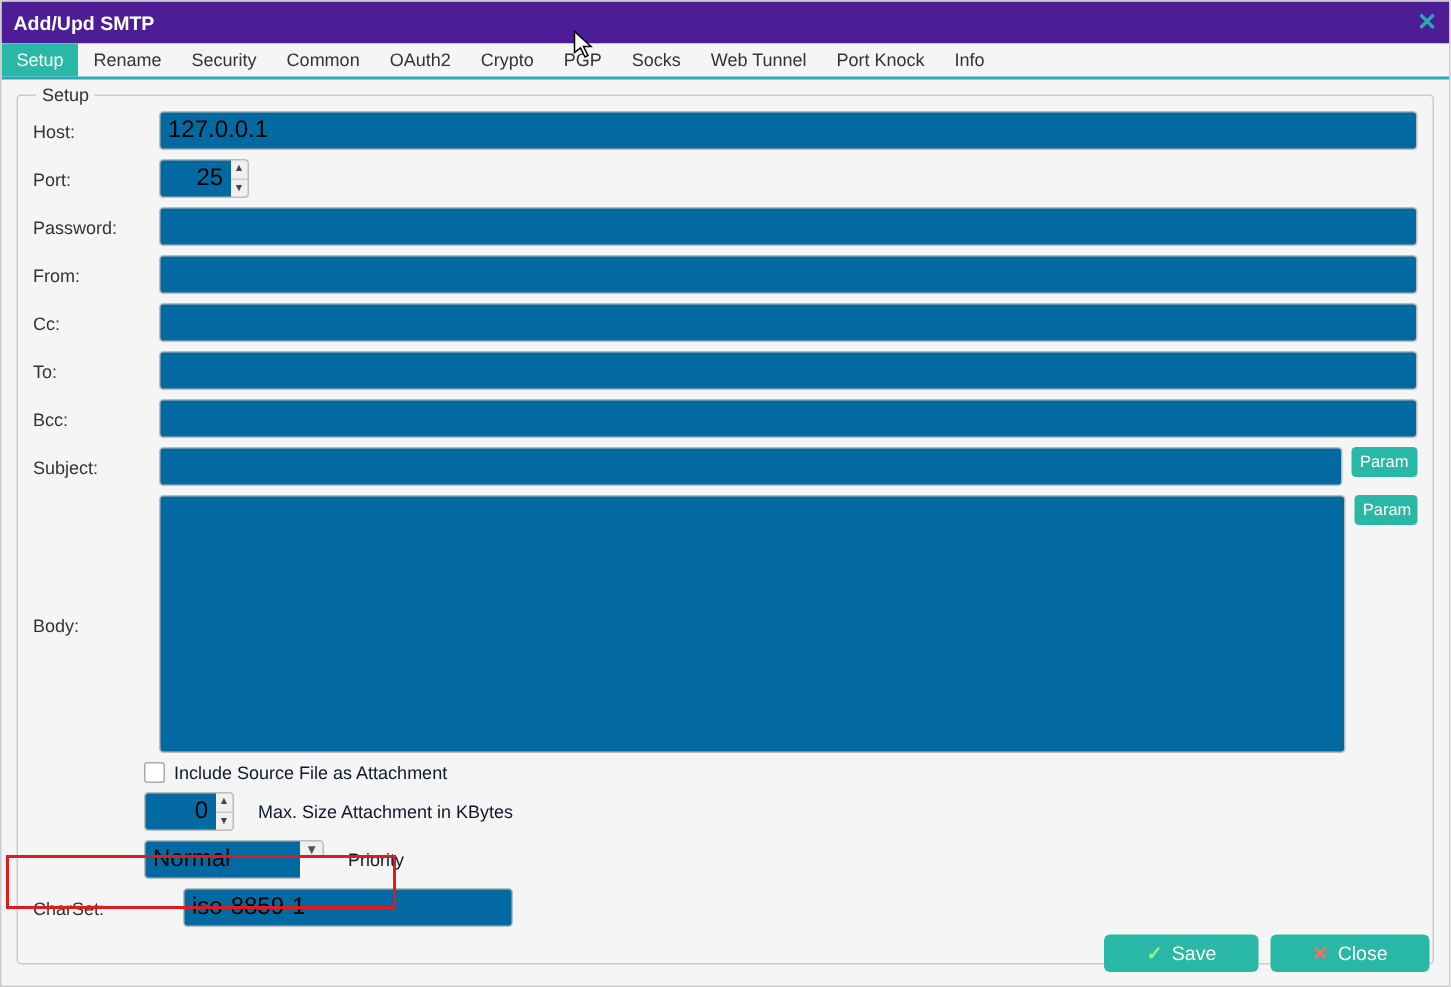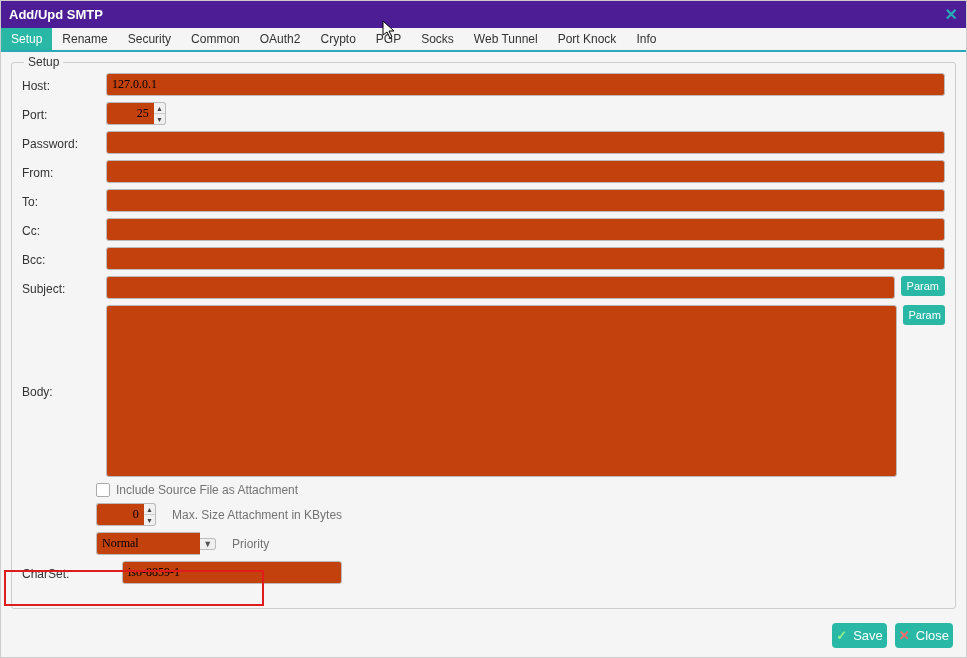--- a/index.html
+++ b/index.html
@@ -72,23 +72,23 @@
   width: 68px;
   color: #333;
   font-size: 12px;
   padding-top: 2px;
 }
 .input-col { flex: 1; display:flex; gap:6px; align-items:flex-start;}
 input[type="text"], input[type="password"], textarea, select {
   border: 1px solid #bbb;
   border-radius: 3px;
   padding: 3px 5px;
-  font-size: 12px;
-  font-family: Liberation Serif, serif;
-  background: #c2410c;
+  font-size: 16px;
+  font-family: Liberation Sans, sans-serif;
+  background: #0369a1;
   width: 100%;
 }
 .spinner {
   display:inline-flex;
   width: 60px;
   align-items:stretch;
 }
 .spinner input { text-align:right; border-right:none; border-radius:3px 0 0 3px;}
 .spinner-btns {
   display:flex; flex-direction:column;
@@ -97,21 +97,21 @@
   background:#f0f0f0;
 }
 .spinner-btns span {
   flex:1; display:flex; align-items:center; justify-content:center;
   font-size:7px; color:#444; cursor:pointer;
 }
 .spinner-btns span:first-child { border-bottom:1px solid #ccc;}
 .combo {
   display:inline-flex;
   width:120px;
-  align-items:center;
+  align-items:flex-start;
 }
 .combo input { border-right:none; border-radius:3px 0 0 3px;}
 .combo-arrow {
   width:18px; border:1px solid #bbb; border-left:none; border-radius:0 3px 3px 0;
   background:#f0f0f0; display:flex;align-items:center;justify-content:center;
   font-size:9px; color:#555; cursor:pointer;
 }
 textarea#body-ta { height:172px; resize:none; }
 .param-btn {
   background:#2ab8a6; color:#fff; border:none; border-radius:3px;
@@ -123,37 +123,37 @@
   display:inline-block;
 }
 .footer {
   position:absolute; bottom:0; left:0; right:0;
   display:flex; justify-content:flex-end; gap:8px;
   padding:10px 14px;
 }
 .btn {
   display:inline-flex; align-items:center; gap:6px;
   background:#2ab8a6; color:#fff; border:none; border-radius:4px;
-  padding:5px 4px; font-size:13px; cursor:pointer;
+  padding:5px 28px; font-size:13px; cursor:pointer;
 }
 .btn .icon-check::before { content:"✓"; color:#8ef08e; font-weight:bold;}
 .btn .icon-x::before { content:"✕"; color:#ff6a6a; font-weight:bold;}
 .highlight-box {
   position:absolute;
   border:2px solid #e01b1b;
   pointer-events:none;
 }
 .charset-input { width:220px !important;margin-left:16px; }
 .cursor-icon {
   position:absolute;
   top:20px; left:382px;
   width:16px; height:20px;
   pointer-events:none;
 }
-.after-text { font-size:12px; color:#737373;text-align:center; }
+.after-text { font-size:12px; color:#0f172a;text-align:center; }
 .indent { margin-left:74px; }
 </style>
 </head>
 <body>
 
 <div class="titlebar">
   <span>Add/Upd SMTP</span>
   <span class="close-x">✕</span>
 </div>
 
@@ -204,28 +204,28 @@
     </div>
 
     <div class="row">
       <div class="label-col">From:</div>
       <div class="input-col">
           <input type="text" value="" style="">
         </div>
     </div>
 
     <div class="row">
+      <div class="label-col">Cc:</div>
+      <div class="input-col">
+          <input type="text" value="" style="">
+        </div>
+    </div>
+
+    <div class="row">
       <div class="label-col">To:</div>
-      <div class="input-col">
-          <input type="text" value="" style="">
-        </div>
-    </div>
-
-    <div class="row">
-      <div class="label-col">Cc:</div>
       <div class="input-col">
           <input type="text" value="" style="">
         </div>
     </div>
 
     <div class="row">
       <div class="label-col">Bcc:</div>
       <div class="input-col">
           <input type="text" value="" style="">
         </div>

